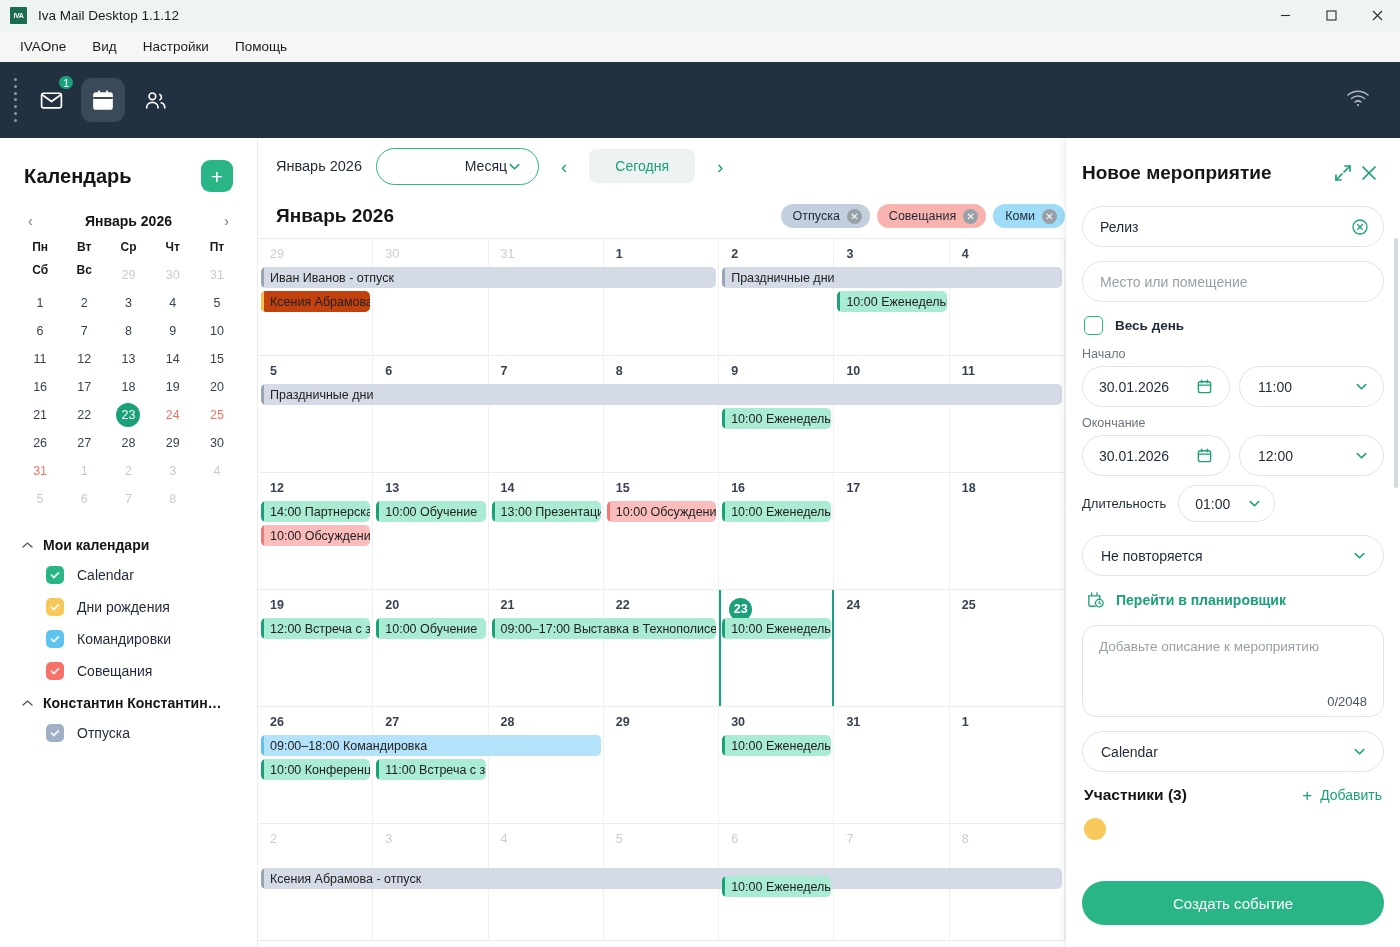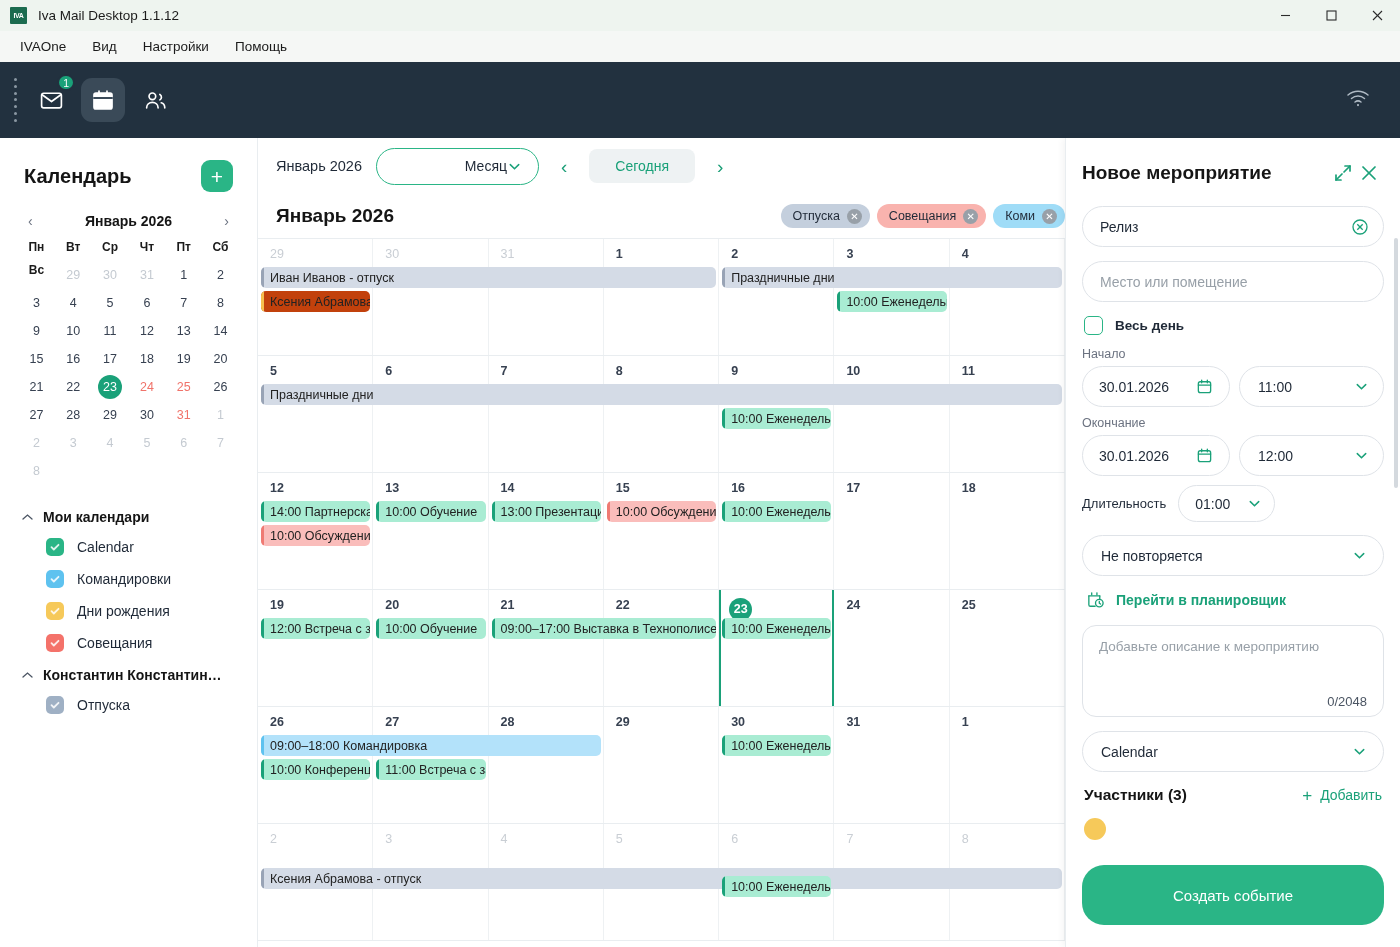--- a/index.html
+++ b/index.html
@@ -62,21 +62,21 @@
   .sb-title { font-size:20px; font-weight:700; color:#151515; }
   .add-btn {
     width:32px; height:32px; border-radius:9px; background:#2ab586; color:#fff;
     display:flex; align-items:center; justify-content:center; font-size:21px; font-weight:300; cursor:pointer;
     line-height:1;
   }
   .mini-cal { padding: 8px 18px 0 18px; }
   .mc-head { display:flex; align-items:center; justify-content:space-between; padding: 2px 4px 10px 4px; }
   .mc-title { font-size:14px; font-weight:700; color:#151515; }
   .mc-arrow { color:#6b7280; font-size:14px; padding:2px 6px; cursor:pointer; line-height:1; }
-  .mc-grid { display:grid; grid-template-columns:repeat(6,1fr); row-gap:4px; }
+  .mc-grid { display:grid; grid-template-columns:repeat(5,1fr); row-gap:4px; }
   .mc-dow { font-size:12px; font-weight:700; color:#1b1b1b; text-align:center; padding-bottom:5px; }
   .mc-day { font-size:12.5px; color:#374151; text-align:center; height:24px; line-height:24px; cursor:pointer; }
   .mc-day.muted { color:#c4cad1; }
   .mc-day.weekend { color:#f0736a; }
   .mc-day.today span {
     display:inline-block; width:24px; height:24px; line-height:24px; border-radius:50%;
     background:#1aa179; color:#fff;
   }
   .cal-groups { padding: 18px 18px 0 22px; }
   .grp-head { display:flex; align-items:center; gap:11px; margin: 8px 0 6px 0; cursor:pointer; }
@@ -175,21 +175,21 @@
   .parts-row { display:flex; align-items:center; justify-content:space-between; margin:12px 2px 8px 2px; }
   .parts-title { font-size:15.5px; font-weight:700; color:#151515; }
   .parts-add { display:flex; align-items:center; gap:8px; cursor:pointer; }
   .parts-add span { font-size:14px; color:#1aa179; }
   .parts-add .plus { color:#1aa179; font-size:17px; line-height:1; }
   .part-row { display:flex; align-items:center; gap:10px; padding:6px 2px; }
   .part-av { width:22px; height:22px; border-radius:50%; background:#f6c95a; flex:none; }
   .part-name { font-size:13.5px; color:#1f2937; }
   .panel-foot { flex:none; padding:10px 16px 22px 16px; background:#fff; }
   .create-btn {
-    height:60px; border-radius:22px; background:#2ab586; color:#fff; font-size:15px;
+    height:44px; border-radius:22px; background:#2ab586; color:#fff; font-size:15px;
     display:flex; align-items:center; justify-content:center; cursor:pointer; border:none; width:100%;
     font-family:inherit;
   }
   .scroll-track { position:absolute; right:2px; top:40px; bottom:80px; width:4px; background:transparent; }
   .scroll-thumb { position:absolute; right:0; top:0; width:4px; height:250px; background:#d4d9de; border-radius:2px; }
 </style>
 </head>
 <body>
 
 <div class="app">
@@ -343,34 +343,34 @@
           </div>
           <div class="cal-row">
             <span class="cbx" style="background:#2ab586">
               <svg width="12" height="12" viewBox="0 0 12 12" fill="none" stroke="#ffffff" stroke-width="1.8" stroke-linecap="round" stroke-linejoin="round" style="opacity:.85">
                 <path d="M2.5 6.2l2.3 2.3L9.5 3.8"></path>
               </svg>
             </span>
             <span class="cal-label">Calendar</span>
           </div>
           <div class="cal-row">
+            <span class="cbx" style="background:#f6c95a">
+              <svg width="12" height="12" viewBox="0 0 12 12" fill="none" stroke="#ffffff" stroke-width="1.8" stroke-linecap="round" stroke-linejoin="round" style="opacity:.85">
+                <path d="M2.5 6.2l2.3 2.3L9.5 3.8"></path>
+              </svg>
+            </span>
+            <span class="cal-label">Дни рождения</span>
+          </div>
+          <div class="cal-row">
             <span class="cbx" style="background:#5ec2ef">
               <svg width="12" height="12" viewBox="0 0 12 12" fill="none" stroke="#ffffff" stroke-width="1.8" stroke-linecap="round" stroke-linejoin="round" style="opacity:.85">
                 <path d="M2.5 6.2l2.3 2.3L9.5 3.8"></path>
               </svg>
             </span>
             <span class="cal-label">Командировки</span>
-          </div>
-          <div class="cal-row">
-            <span class="cbx" style="background:#f6c95a">
-              <svg width="12" height="12" viewBox="0 0 12 12" fill="none" stroke="#ffffff" stroke-width="1.8" stroke-linecap="round" stroke-linejoin="round" style="opacity:.85">
-                <path d="M2.5 6.2l2.3 2.3L9.5 3.8"></path>
-              </svg>
-            </span>
-            <span class="cal-label">Дни рождения</span>
           </div>
           <div class="cal-row">
             <span class="cbx" style="background:#f4726a">
               <svg width="12" height="12" viewBox="0 0 12 12" fill="none" stroke="#ffffff" stroke-width="1.8" stroke-linecap="round" stroke-linejoin="round" style="opacity:.85">
                 <path d="M2.5 6.2l2.3 2.3L9.5 3.8"></path>
               </svg>
             </span>
             <span class="cal-label">Совещания</span>
           </div>
           <div class="grp-head">

